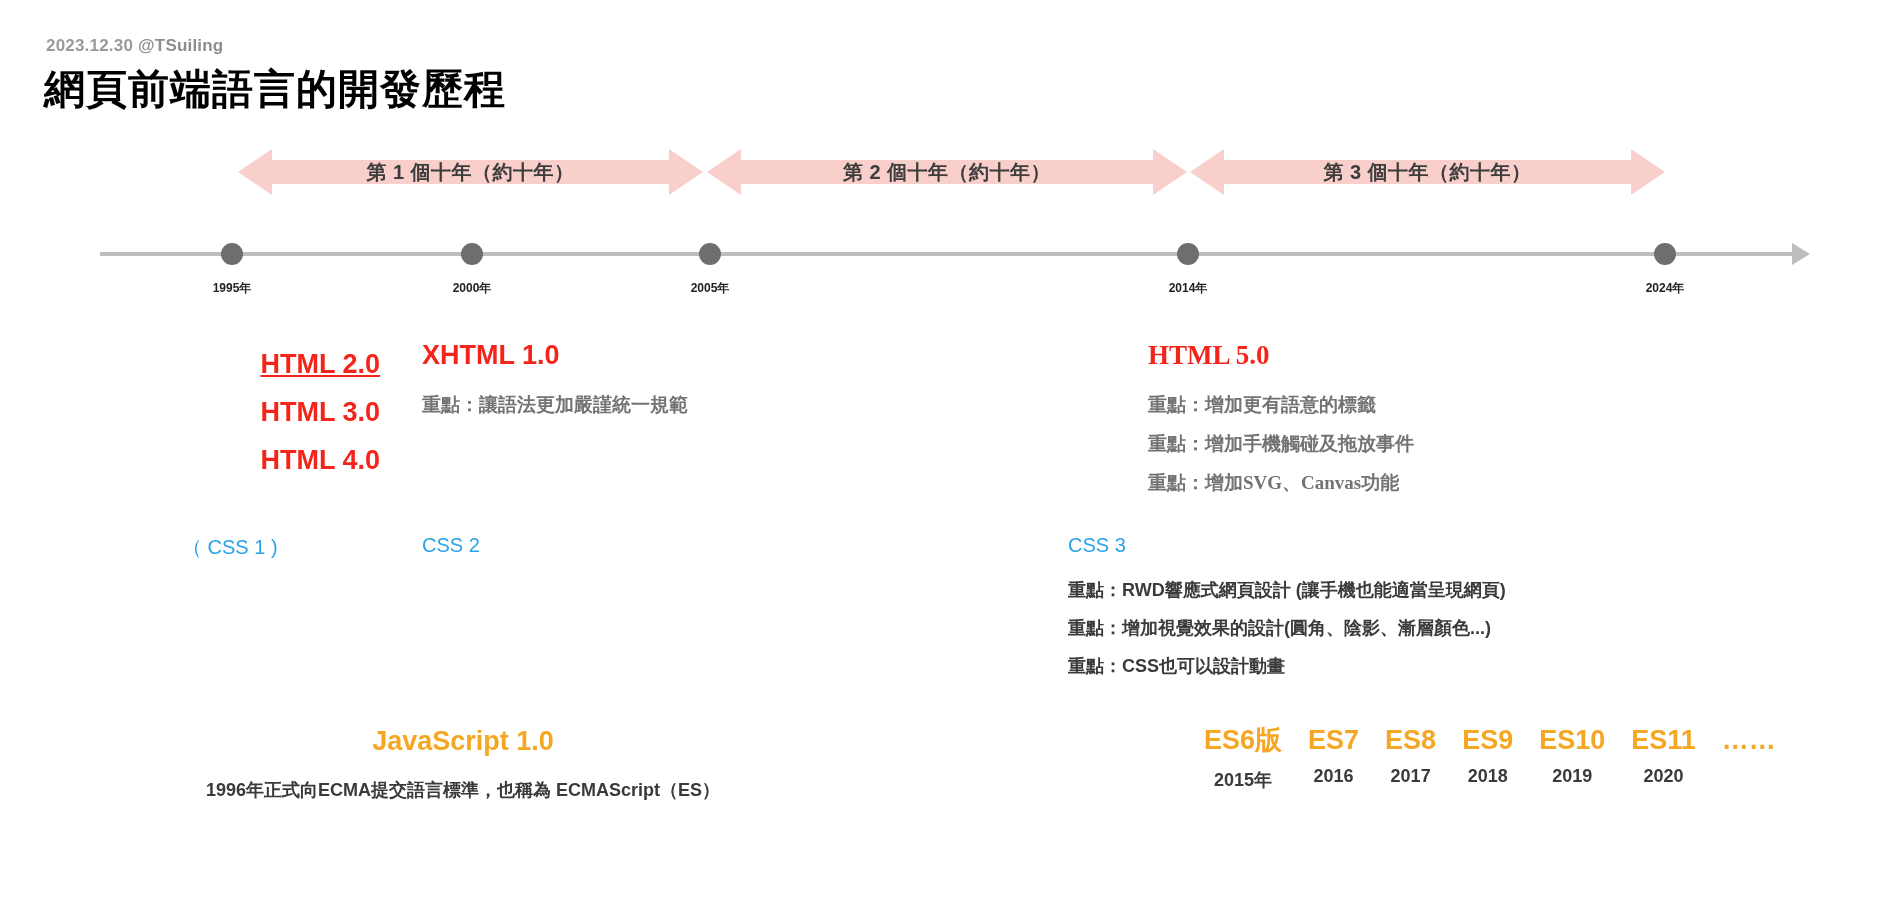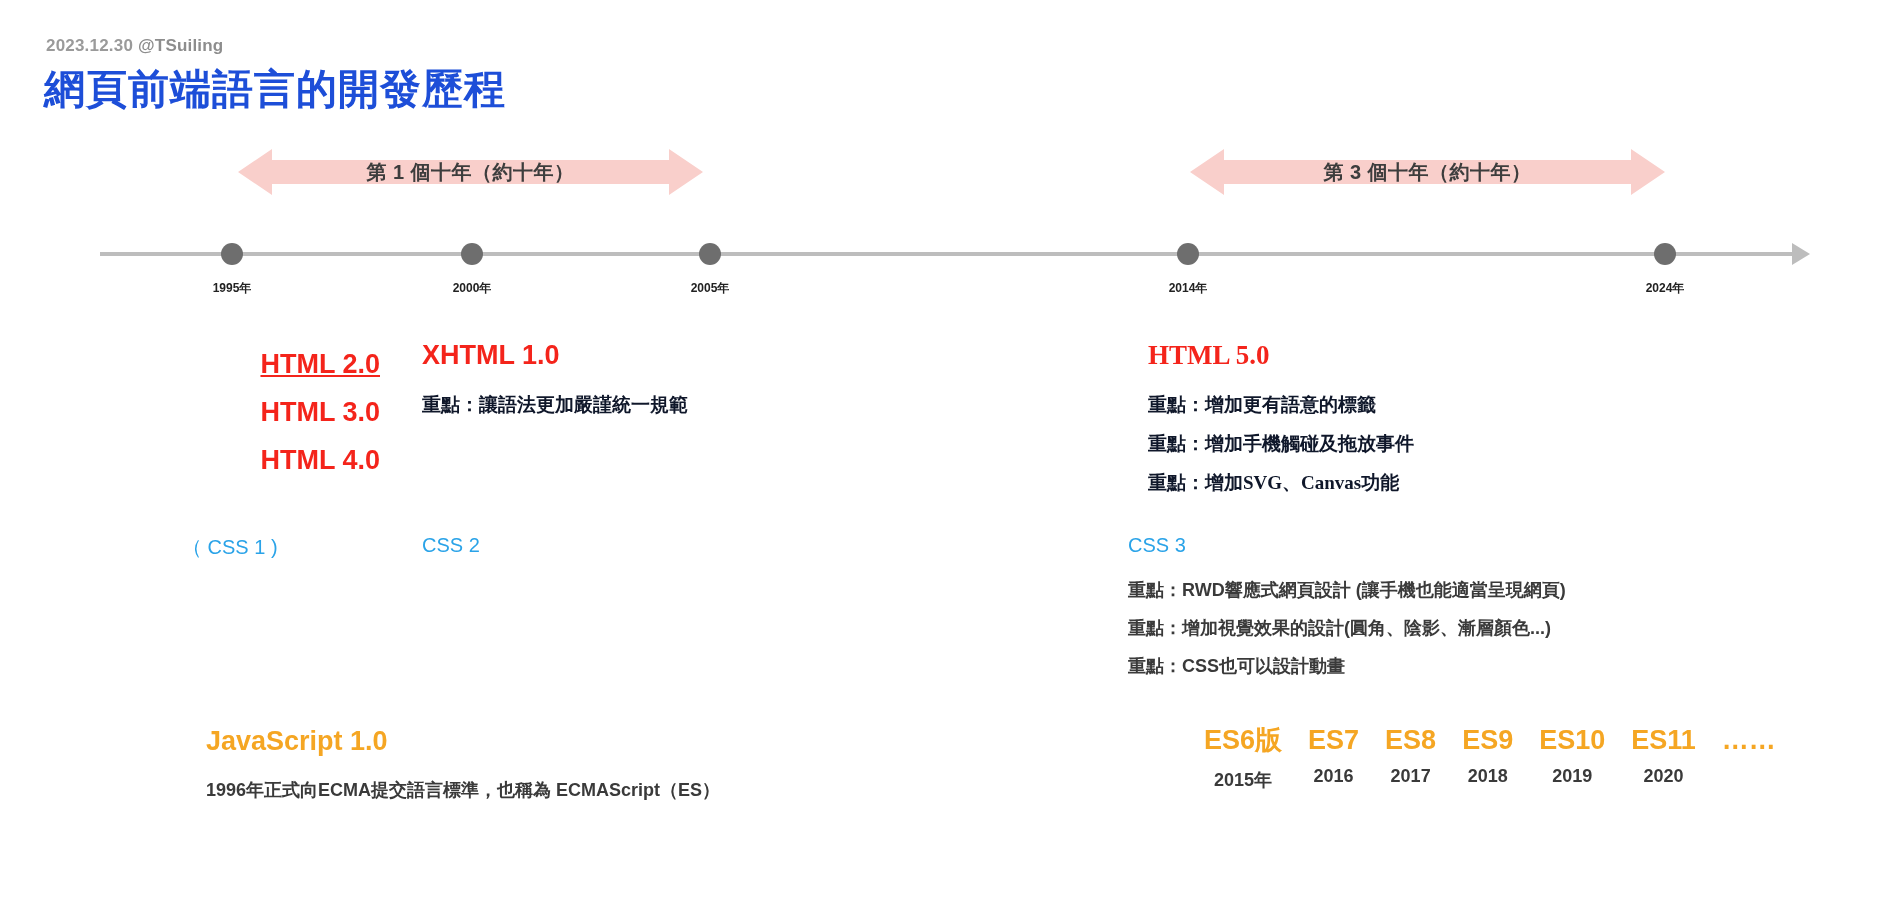--- a/index.html
+++ b/index.html
@@ -33,21 +33,21 @@
     font-weight: 700;
     letter-spacing: .2px;
   }
   .byline .handle { color: #8d8d8d; }
   .title {
     position: absolute;
     left: 44px;
     top: 62px;
     font-size: 41px;
     font-weight: 700;
-    color: #1d4ed8;
+    color: #000000;
     letter-spacing: 1px;
   }
 
   
   .decade {
     position: absolute;
     height: 50px;
     top: 147px;
   }
   .decade .bar {
@@ -117,25 +117,26 @@
     font-size: 20px;
     font-weight: 400;
     color: #2aa3e8;
     white-space: nowrap;
   }
   .heading-js {
     font-size: 27px;
     font-weight: 700;
     color: #f5a623;
     white-space: nowrap;
+    text-align: center;
   }
   .note {
     font-size: 19px;
     font-weight: 700;
-    color: #0f172a;
+    color: #737373;
     white-space: nowrap;
     line-height: 39px;
   }
   .note-small {
     font-size: 18px;
     font-weight: 700;
     color: #3a3a3a;
     white-space: nowrap;
     line-height: 38px;
   }
@@ -180,20 +181,26 @@
   </div>
   <div class="title">網頁前端語言的開發歷程</div>
 
   <div class="decade" id="decade-0" style="left:238px;width:465px;">
     <svg class="bar" viewBox="0 0 465 50" preserveAspectRatio="none">
       <polygon points="0,25 34,2 34,13 431,13 431,2 465,25 431,48 431,37 34,37 34,48" fill="#f9cfcb"></polygon>
     </svg>
     <div class="label">第 1 個十年（約十年）</div>
   </div>
 
+  <div class="decade" id="decade-1" style="left:707px;width:480px;">
+    <svg class="bar" viewBox="0 0 480 50" preserveAspectRatio="none">
+      <polygon points="0,25 34,2 34,13 446,13 446,2 480,25 446,48 446,37 34,37 34,48" fill="#f9cfcb"></polygon>
+    </svg>
+    <div class="label">第 2 個十年（約十年）</div>
+  </div>
 
   <div class="decade" id="decade-2" style="left:1190px;width:475px;">
     <svg class="bar" viewBox="0 0 475 50" preserveAspectRatio="none">
       <polygon points="0,25 34,2 34,13 441,13 441,2 475,25 441,48 441,37 34,37 34,48" fill="#f9cfcb"></polygon>
     </svg>
     <div class="label">第 3 個十年（約十年）</div>
   </div>
 
   <div class="axis"></div>
   <div class="axis-head"></div>
@@ -229,21 +236,21 @@
   </div>
 
   <div class="block" style="left:182px;top:534px;">
     <div class="heading-css">（ CSS 1 )</div>
   </div>
 
   <div class="block" style="left:422px;top:534px;">
     <div class="heading-css">CSS 2</div>
   </div>
 
-  <div class="block" style="left:1128px;top:534px;">
+  <div class="block" style="left:1068px;top:534px;">
     <div class="heading-css">CSS 3</div>
     <div class="note-small" style="margin-top:14px;text-align:right;">重點：RWD響應式網頁設計 (讓手機也能適當呈現網頁)</div>
     <div class="note-small">重點：增加視覺效果的設計(圓角、陰影、漸層顏色...)</div>
     <div class="note-small">重點：CSS也可以設計動畫</div>
   </div>
 
   <div class="block" style="left:206px;top:726px;">
     <div class="heading-js">JavaScript 1.0</div>
     <div class="note-small" style="margin-top:14px;">1996年正式向ECMA提交語言標準，也稱為 ECMAScript（ES）</div>
   </div>

